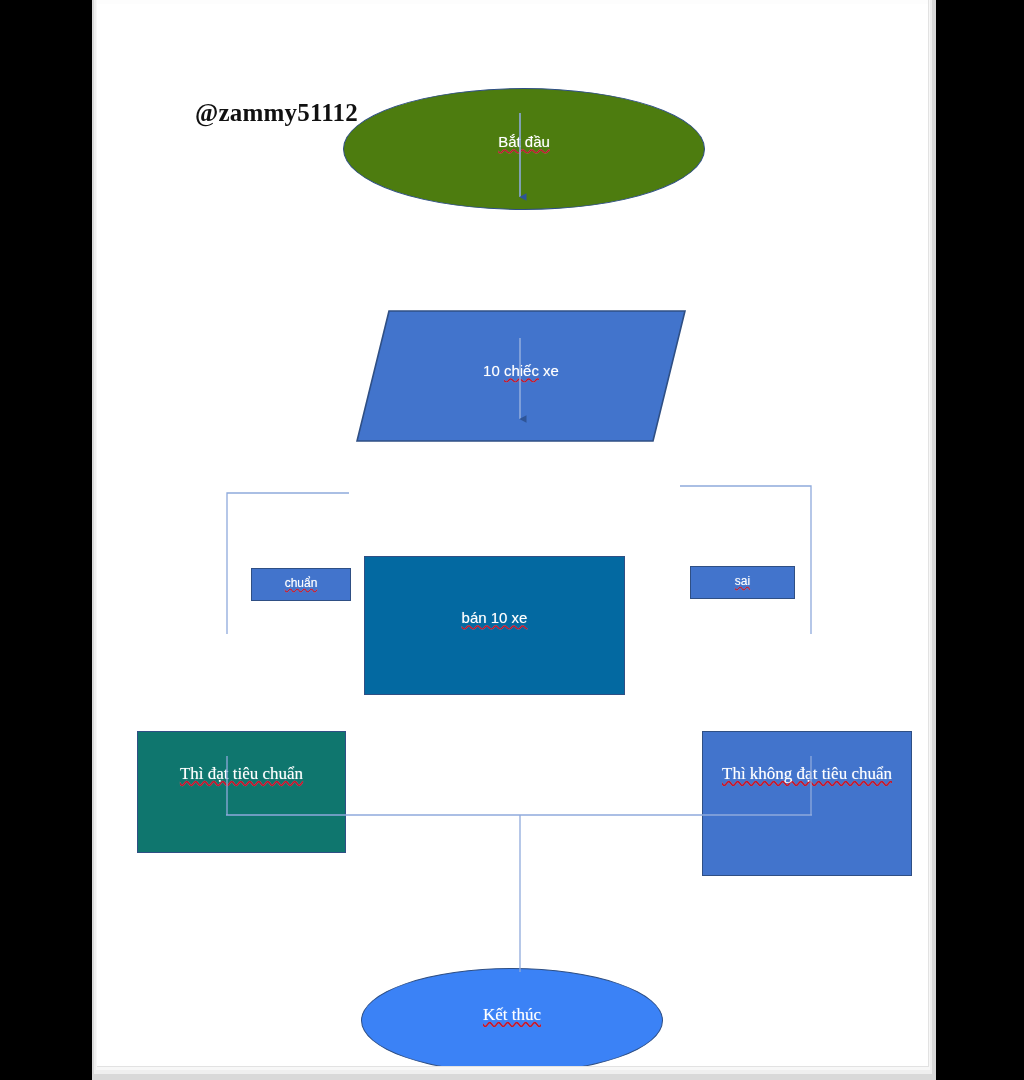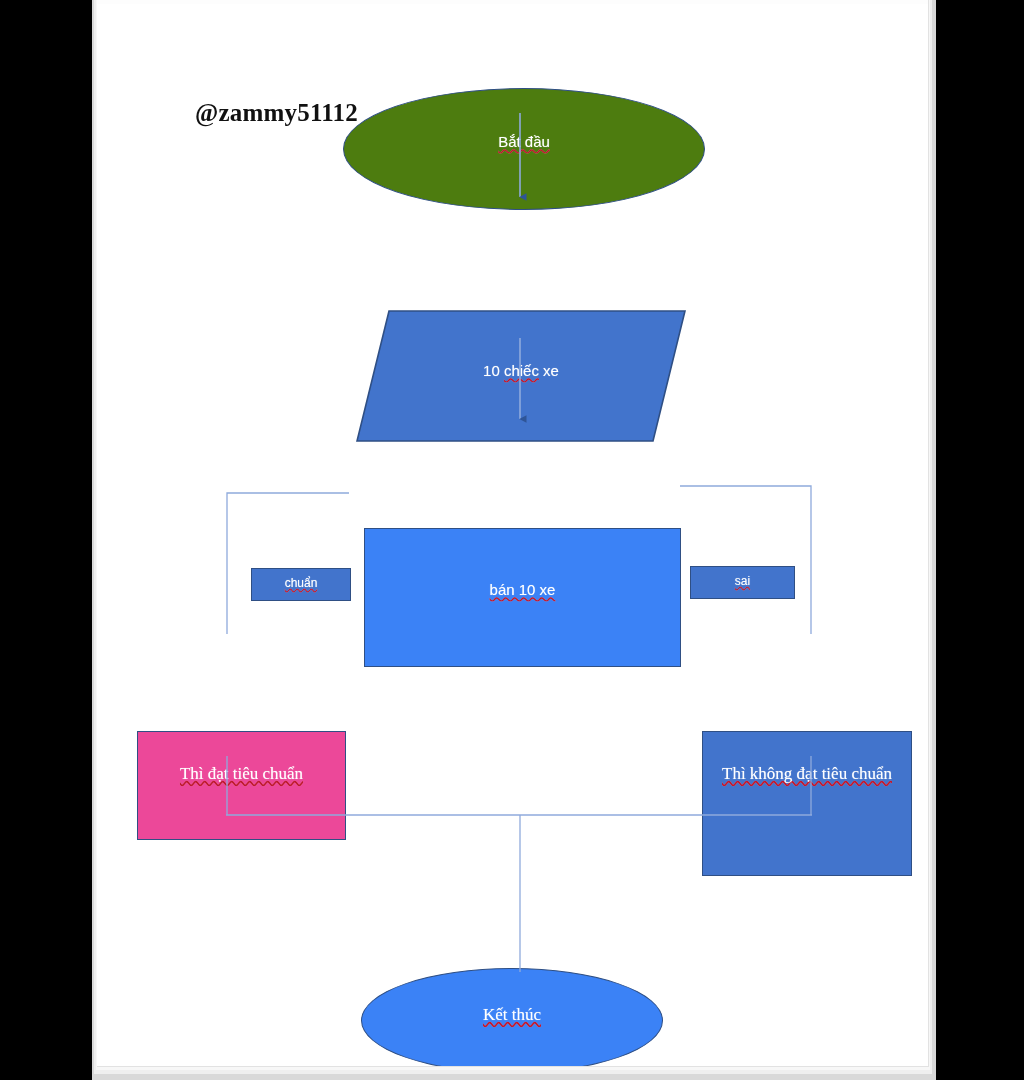--- a/index.html
+++ b/index.html
@@ -194,27 +194,27 @@
         </div>
       </div>
 
       <div class="parallelogram" style="left:259px; top:310px; width:330px; height:104px;">
         <svg width="330" height="132" viewBox="0 0 330 132" xmlns="http://www.w3.org/2000/svg">
           <polygon points="33,1 329,1 297,131 1,131" fill="#4274cc" stroke="#2f4f84" stroke-width="1.6"></polygon>
         </svg>
         <div class="shape-text" style="top: 52px; font-size: 15px; color: rgb(255, 255, 255);"><span>10</span> <span class="sq" style="text-decoration-color: rgb(192, 23, 46);">chiếc</span> <span>xe</span></div>
       </div>
 
-      <div class="rect" style="left: 267px; top: 528px; width: 317px; height: 139px; background: #3b82f6; border-color: rgb(47, 79, 132);">
+      <div class="rect" style="left: 267px; top: 556px; width: 261px; height: 139px; background: #0369a1; border-color: rgb(47, 79, 132);">
         <div class="shape-text" style="top: 52px; font-size: 15px; color: rgb(255, 255, 255);">
           <span class="sq" style="text-decoration-color: rgb(192, 23, 46);">bán 10 xe</span>
         </div>
       </div>
 
-      <div class="rect" style="left: 40px; top: 731px; width: 209px; height: 109px; background: #ec4899; border-color: rgb(47, 79, 132);">
+      <div class="rect" style="left: 40px; top: 731px; width: 209px; height: 122px; background: #0f766e; border-color: rgb(47, 79, 132);">
         <div class="shape-text" style="top: 32px; font-size: 17px; font-family: &quot;Liberation Serif&quot;, serif; color: rgb(255, 255, 255);">
           <span class="sq" style="text-decoration-color: rgb(192, 23, 46);">Thì đạt tiêu chuẩn</span>
         </div>
       </div>
 
       <div class="rect" style="left: 605px; top: 731px; width: 210px; height: 145px; background: rgb(66, 116, 204); border-color: rgb(47, 79, 132);">
         <div class="shape-text" style="top: 32px; font-size: 17px; font-family: &quot;Liberation Serif&quot;, serif; padding: 0px 14px; color: rgb(255, 255, 255);">
           <span class="sq" style="text-decoration-color: rgb(192, 23, 46);">Thì không đạt tiêu chuẩn</span>
         </div>
       </div>

